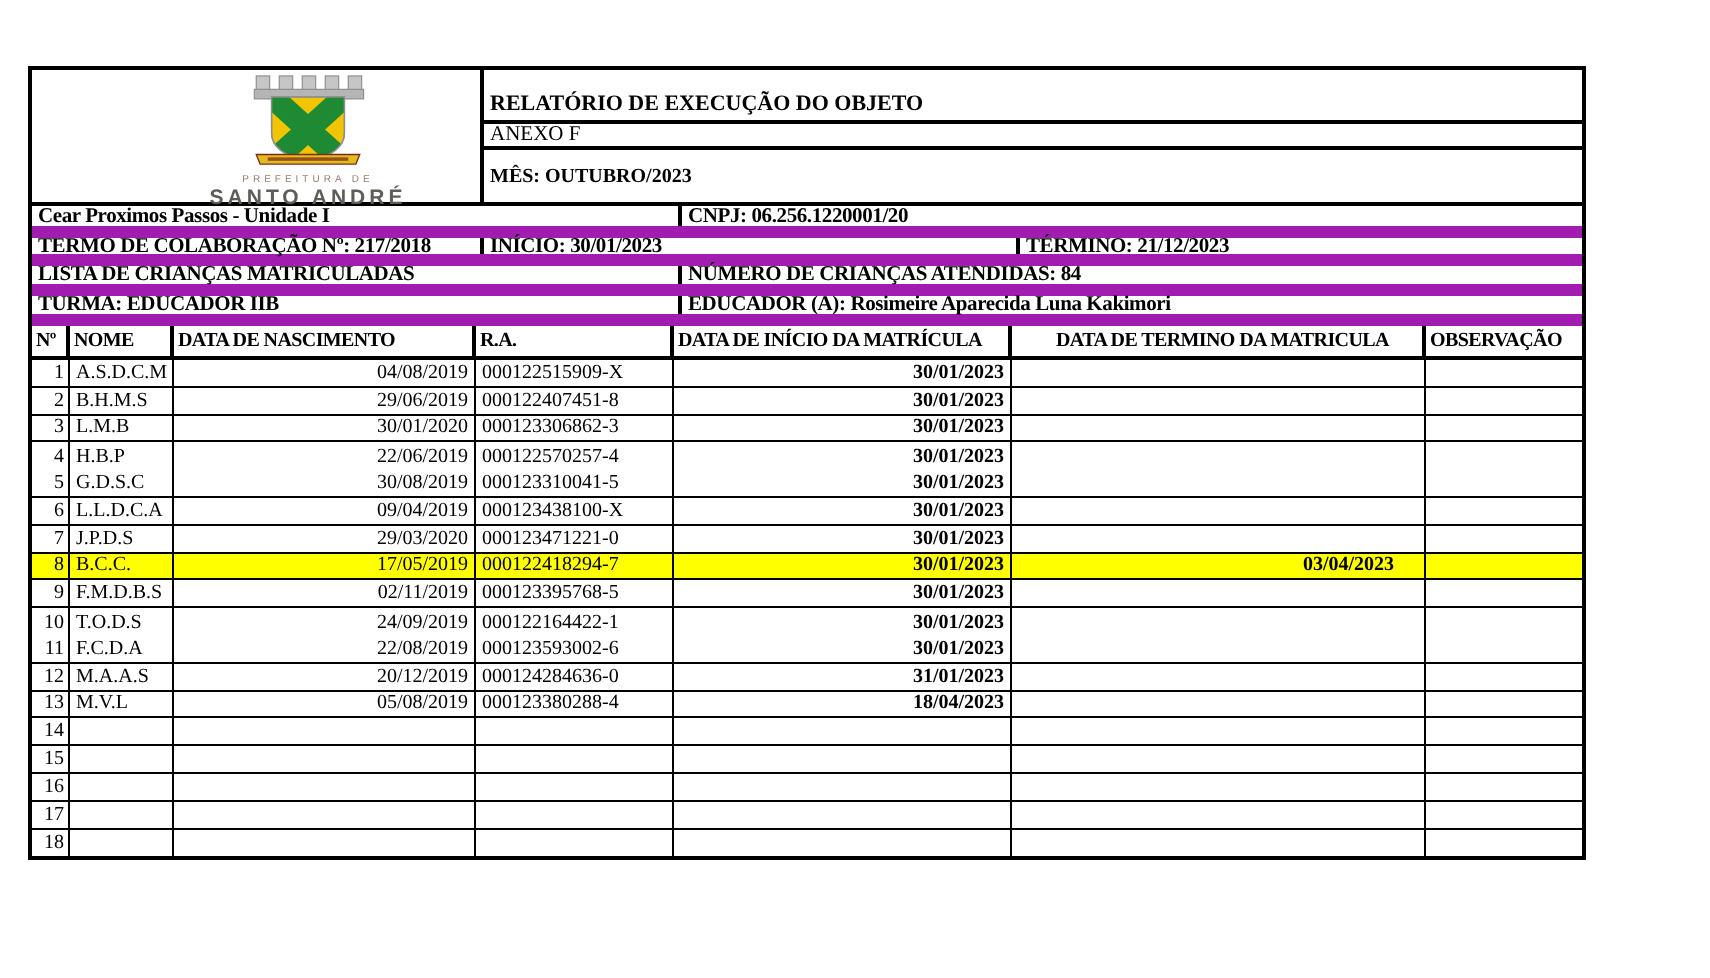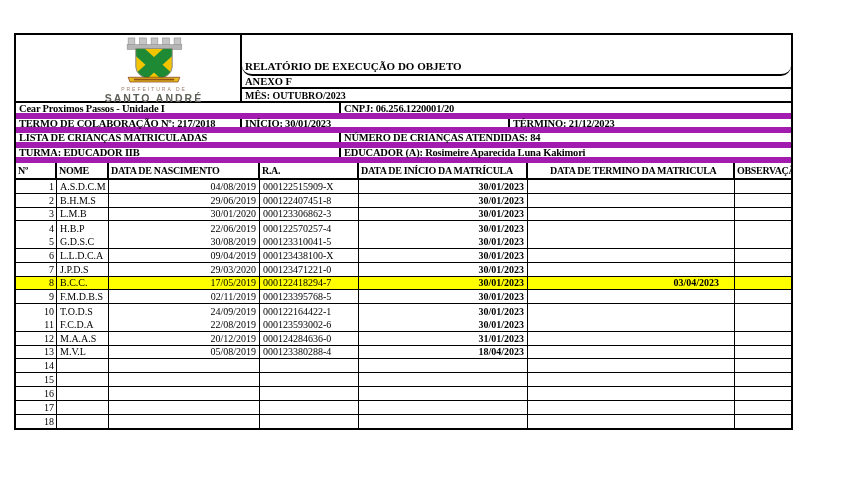--- a/index.html
+++ b/index.html
@@ -17,22 +17,22 @@
   .cellpad { display:flex; align-items:center; padding-left:3px; }
   .b-lbl { font-weight:bold; font-size:10.5px; letter-spacing:-0.2px; }
 
   
   .top { display:flex; height:68px; border-bottom:2px solid #000; }
   .logo-cell { width:226px; border-right:2px solid #000; position:relative; }
   .logo-wrap { width:120px; margin-left:78px; margin-top:2px; text-align:center; }
   .logo-sub { font-family:"Liberation Sans", sans-serif; font-size:5px; letter-spacing:2px; color:#9a7f6e; margin-top:-1px; white-space:nowrap; }
   .logo-name { font-family:"Liberation Sans", sans-serif; font-size:10.5px; font-weight:bold; letter-spacing:2px; color:#5c5f57; white-space:nowrap; }
   .head-right { flex:1; display:flex; flex-direction:column; }
-  .t-title { height:41px; border-bottom:2px solid #000; display:flex; align-items:flex-end; padding:0 17px 2px 3px; font-size:11px; font-weight:bold;border-radius:10px; }
-  .t-annex { height:13px; border-bottom:2px solid #000; display:flex; align-items:center; padding-left:3px; font-size:10.5px; font-weight:bold; }
+  .t-title { height:27px; border-bottom:2px solid #000; display:flex; align-items:flex-end; padding:0 17px 2px 3px; font-size:11px; font-weight:bold; }
+  .t-annex { height:13px; border-bottom:2px solid #000; display:flex; align-items:center; padding-left:3px; font-size:10.5px; font-weight:normal; }
   .t-month { flex:1; display:flex; align-items:center; padding-left:3px; font-size:10px; font-weight:bold; }
 
   
   .i1 { height:16px; } .i2 { height:14px; } .i3 { height:15px; } .i4 { height:15px; }
   .w-left  { width:325px; border-right:2px solid #000; }
   .w-termo { width:226px; border-right:2px solid #000; }
   .w-inicio{ width:268px; border-right:2px solid #000; }
   .grow { flex:1; }
 
   
@@ -40,21 +40,21 @@
   .thead .hc { border-right:2px solid #000; display:flex; align-items:center; padding-left:2px; font-weight:bold; font-size:10px; letter-spacing:-0.3px; white-space:nowrap; overflow:hidden; }
   .thead .hc:last-child { border-right:none; }
 
   
   .drow { display:flex; height:13.8px; border-bottom:1px solid #000; font-size:10px; }
   .drow.nodiv { border-bottom:none; }
   .drow:last-child { border-bottom:none; }
   .drow .cell { border-right:1px solid #000; display:flex; align-items:center; white-space:nowrap; overflow:hidden; }
   .drow .cell:last-child { border-right:none; }
 
-  .c0 { width:41px; }  .c1 { width:52px; } .c2 { width:151px; }
+  .c0 { width:19px; }  .c1 { width:52px; } .c2 { width:151px; }
   .c3 { width:99px; }  .c4 { width:169px;font-weight:bold; } .c5 { width:187px;margin-left:20px; } .c6 { flex:1; }
   .drow .c0 { justify-content:flex-end; padding-right:2px; }
   .drow .c1 { padding-left:3px; }
   .drow .c2 { justify-content:flex-end; padding-right:3px; }
   .drow .c3 { padding-left:3px; }
   .drow .c4 { justify-content:flex-end; padding-right:3px; }
   .drow .c5 { justify-content:flex-end; padding-right:15px;font-weight:bold; }
   .drow .c6 { padding-left:3px; }
 </style>
 </head>

